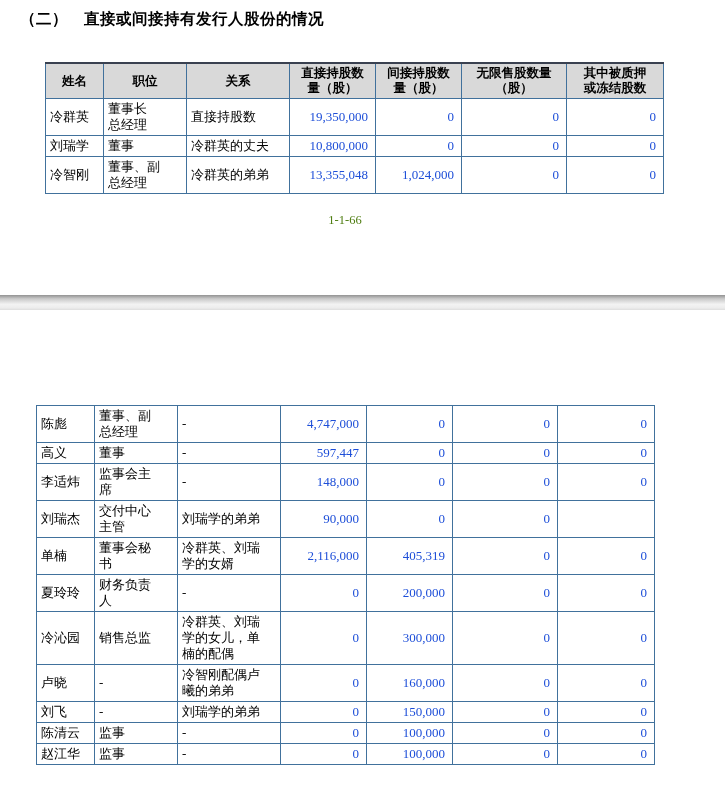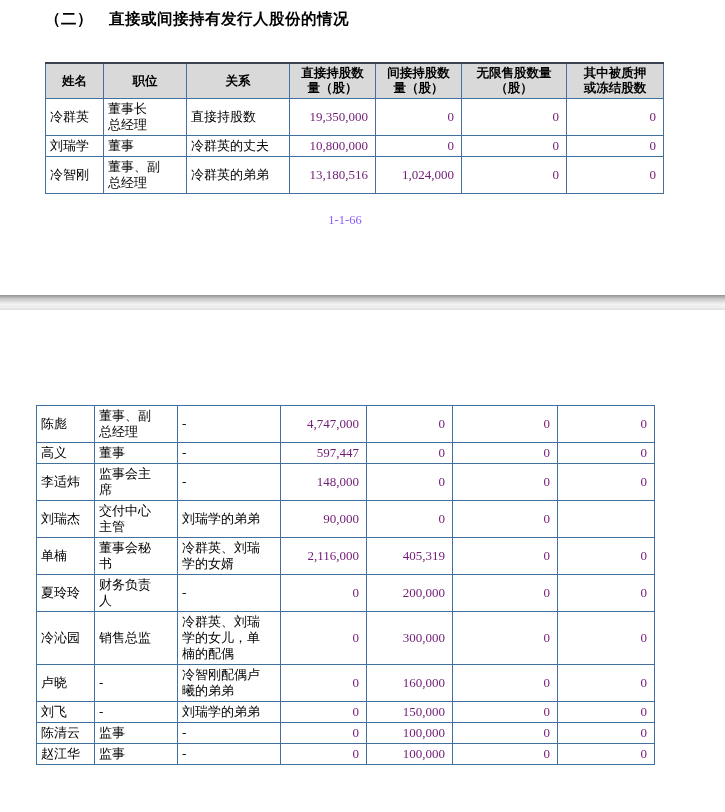--- a/index.html
+++ b/index.html
@@ -7,21 +7,21 @@
   body {
     background:#ffffff;
     font-family:"Liberation Serif","DejaVu Serif",serif;
     color:#000;
     position:relative;
   }
   .page { position:relative; background:#fff; }
   .page-one { height:295px; }
   .page-two { height:502px; }
   .section-title {
-    position:absolute; left:45px; top:9px;
+    position:absolute; left:20px; top:9px;
     font-family:"Liberation Sans","DejaVu Sans",sans-serif;
     font-weight:bold; font-size:15.5px; letter-spacing:0.5px;
     color:#000;
   }
   table.holdings {
     border-collapse:collapse; table-layout:fixed; width:618px;
     position:absolute; left:36px;
   }
   .tbl1 { top:62px; border-top:2px solid #3a4150;margin-left:9px; }
   .tbl2 { top:95px;padding-left:15px; }
@@ -34,25 +34,25 @@
     padding:2px 1px; white-space:pre-line; color:#000;
   }
   td {
     font-size:13px; line-height:16px; vertical-align:middle;
     padding:2px 4px; white-space:pre-line; background:#fff;
   }
   td.txt { text-align:left; }
   td.num {
     text-align:right; padding-right:7px;
     font-family:"Liberation Serif","DejaVu Serif",serif;
-    color:#701a75;
+    color:#1d4ed8;
   }
   .page-number {
     position:absolute; left:36px; top:213px; width:618px;
-    text-align:center; font-size:12.5px; color:#8b5cf6;
+    text-align:center; font-size:12.5px; color:#4d7c0f;
   }
   .page-gap {
     height:15px; width:725px;
     background:linear-gradient(to bottom, #929292 0%, #c9c9c9 25%, #f3f3f3 62%, #ededed 85%, #dedede 100%);
   }
 </style>
 </head>
 <body>
 
 <div class="page page-one">
@@ -101,21 +101,21 @@
           <td class="num">10,800,000</td>
           <td class="num">0</td>
           <td class="num">0</td>
           <td class="num">0</td>
         </tr>
         <tr>
           <td class="txt">冷智刚</td>
           <td class="txt">董事、副
 总经理</td>
           <td class="txt">冷群英的弟弟</td>
-          <td class="num">13,180,516</td>
+          <td class="num">13,355,048</td>
           <td class="num">1,024,000</td>
           <td class="num">0</td>
           <td class="num">0</td>
         </tr>
       </tbody>
   </table>
 
   <div class="page-number">1-1-66</div>
 </div>
 

